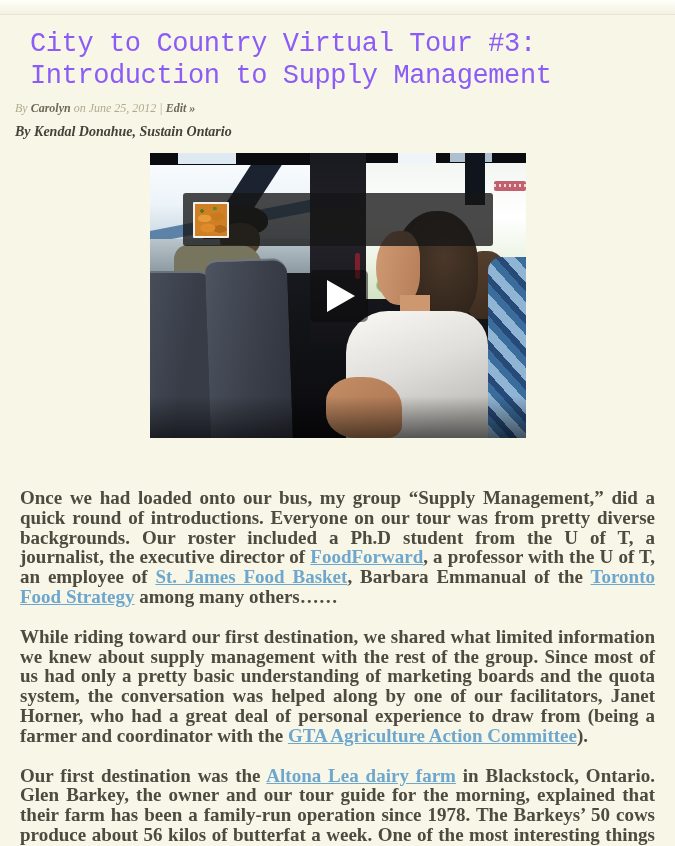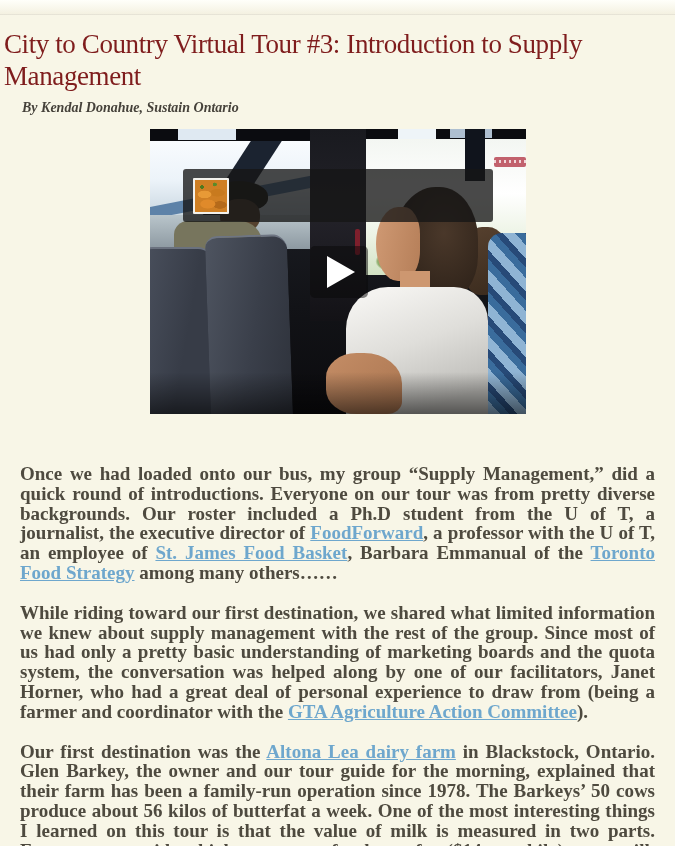--- a/index.html
+++ b/index.html
@@ -1,25 +1,25 @@
 <!DOCTYPE html>
 <html><head>
 <meta charset="utf-8">
 <style>
   html,body{margin:0;padding:0;background:#f8f6e7;}
   .page{position:relative;width:675px;height:846px;overflow:hidden;background:#f8f6e7;
         font-family:"Liberation Serif",serif;}
   .top-fade{height:14px;background:linear-gradient(#fffffa,#f4f1e1);
             border-bottom:1px solid rgba(185,178,150,0.35);}
-  h1.title{margin:13px 4px 0;font-family:Liberation Serif, serif;font-weight:400;
-           font-size:27px;line-height:32px;letter-spacing:-0.4px;color:#7f1d1d;}
+  h1.title{margin:13px 30px 0;font-family:Liberation Mono, monospace;font-weight:400;
+           font-size:27px;line-height:32px;letter-spacing:-0.4px;color:#8b5cf6;}
   .byline{margin:9px 15px 0;font-style:italic;font-size:12px;color:#b2aa90;}
   .byline .strong{font-weight:bold;color:#6e6756;text-decoration:none;}
   .byline a.strong{cursor:pointer;}
-  .sub-byline{margin:8px 22px 0;font-style:italic;font-weight:bold;font-size:14px;color:#45413a;}
+  .sub-byline{margin:8px 15px 0;font-style:italic;font-weight:bold;font-size:14px;color:#45413a;}
   
   .video{position:relative;width:376px;height:285px;margin:13px auto 0;overflow:hidden;
          background:#15161a;cursor:pointer;}
   .video div{position:absolute;}
   .ph-base{inset:0;background:linear-gradient(180deg,#23262e 0%,#1a1c22 30%,#121317 62%,#0b0b0e 100%);}
   .ph-top-band{left:0;top:0;width:100%;height:12px;background:#0b0c10;}
   .slot1{left:28px;top:0;width:58px;height:11px;background:#dfe9f2;}
   .slot2{left:248px;top:0;width:38px;height:13px;background:#eef4f8;}
   .slot3{left:300px;top:0;width:42px;height:9px;background:#aebfd0;}
   .ph-win-left{left:0;top:4px;width:162px;height:86px;
@@ -88,20 +88,21 @@
   .content a{color:#6ea7cd;text-decoration:underline;cursor:pointer;}
 </style>
 </head>
 <body>
 
 <div class="page">
   <div class="top-fade"></div>
 
   <h1 class="title">City to Country Virtual Tour #3: Introduction to Supply Management</h1>
 
+  <div class="byline"><span>By </span><a class="strong">Carolyn</a><span> on June 25, 2012 | </span><a class="strong">Edit »</a></div>
 
   <div class="sub-byline">By Kendal Donahue, Sustain Ontario</div>
 
   <div class="video">
     <div class="ph-base"></div>
     <div class="ph-win-left"></div>
     <div class="ph-diag-frame"></div>
     <div class="ph-diag-light"></div>
     <div class="ph-mid-light"></div>
     <div class="ph-top-band"></div>

